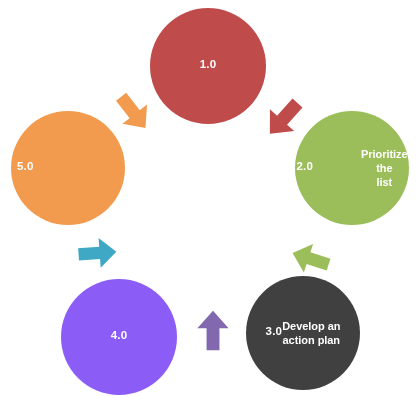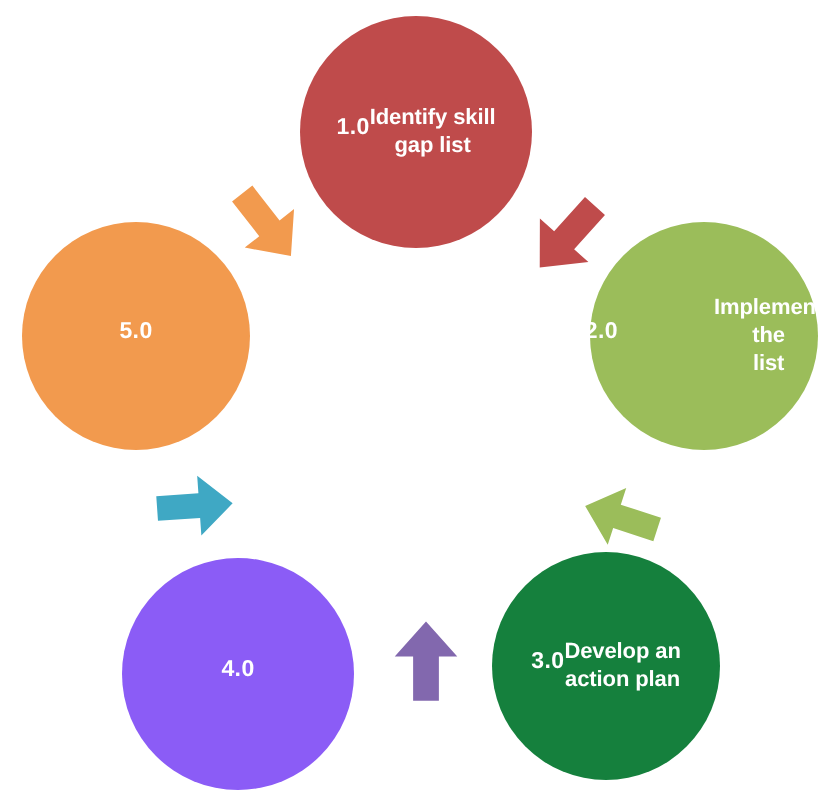--- a/index.html
+++ b/index.html
@@ -78,32 +78,30 @@
         <path d="M 8,36 L 56,36 L 56,16 L 94,50 L 56,84 L 56,64 L 8,64 Z" fill="#3fa8c4"></path>
       </svg>
     </div>
     <div class="arrow" style="left: 110px; top: 89px; width: 46px; height: 46px; transform: rotate(52deg);">
       <svg viewBox="0 0 100 100" width="46" height="46">
         <path d="M 8,36 L 56,36 L 56,16 L 94,50 L 56,84 L 56,64 L 8,64 Z" fill="#f29a4e"></path>
       </svg>
     </div>
     <div class="node" style="left: 150px; top: 8px; width: 116px; height: 116px; background: rgb(191, 75, 75); color: rgb(255, 255, 255);">
       <div class="node-number">1.0</div>
-      <div class="node-label">Identify skill
-gap list</div>
     </div>
     <div class="node" style="left: 295px; top: 111px; width: 114px; height: 114px; background: rgb(155, 189, 90); color: rgb(255, 255, 255); gap: 48px;">
       <div class="node-number">2.0</div>
-      <div class="node-label">Implement the
+      <div class="node-label">Prioritize the
 list</div>
     </div>
-    <div class="node" style="left: 246px; top: 276px; width: 114px; height: 114px; background: #15803d; color: rgb(255, 255, 255);">
+    <div class="node" style="left: 246px; top: 276px; width: 114px; height: 114px; background: #404040; color: rgb(255, 255, 255);">
       <div class="node-number">3.0</div>
       <div class="node-label">Develop an
 action plan</div>
     </div>
     <div class="node" style="left: 61px; top: 279px; width: 116px; height: 116px; background: #8b5cf6; color: rgb(255, 255, 255);">
       <div class="node-number">4.0</div>
     </div>
-    <div class="node" style="left: 11px; top: 111px; width: 114px; height: 114px; background: rgb(242, 154, 78); color: rgb(255, 255, 255);">
+    <div class="node" style="left: 11px; top: 111px; width: 114px; height: 114px; background: rgb(242, 154, 78); color: rgb(255, 255, 255); justify-content: space-between;">
       <div class="node-number">5.0</div>
     </div>
   </div>
 
 </body></html>

